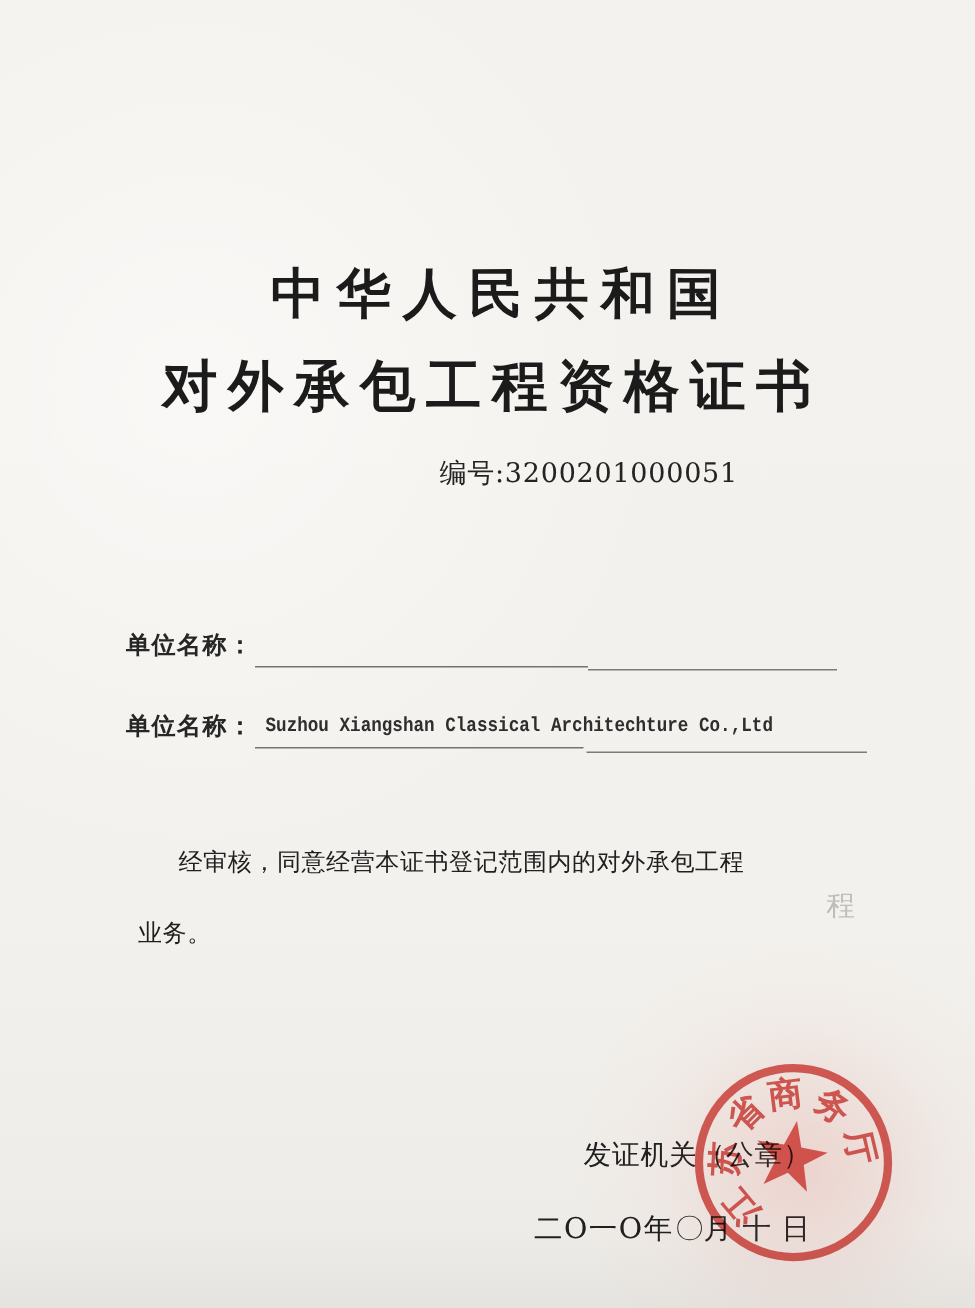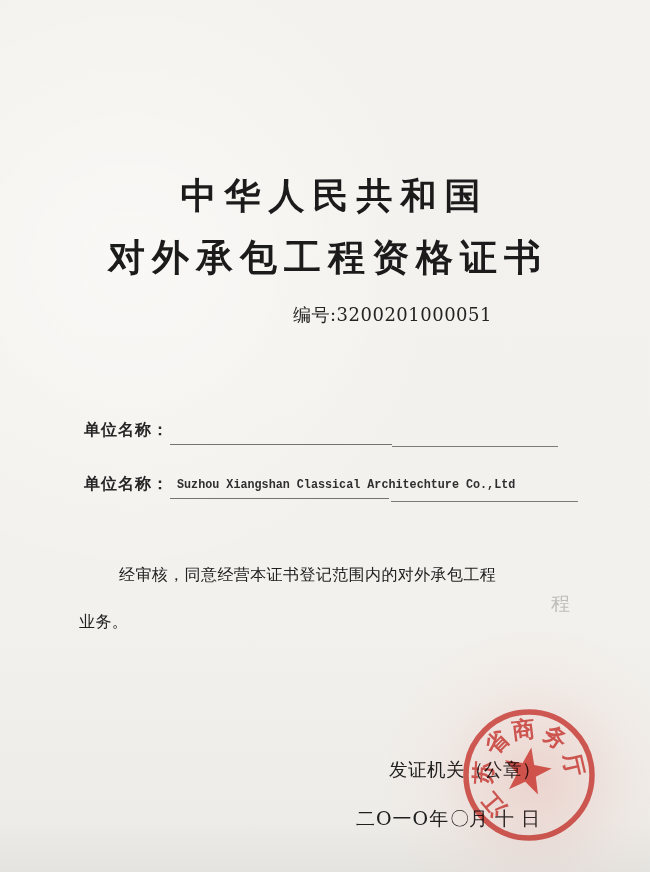--- a/index.html
+++ b/index.html
@@ -47,21 +47,21 @@
     font-weight:700;font-size:13.5px;color:#2e2e2e;white-space:nowrap;
     transform:scaleX(0.87);transform-origin:left top;
   }
   .rule{height:1px;background:#73736f;}
   .u1a{top:444px;left:170px;width:222px;}
   .u1b{top:446px;left:392px;width:166px;background:#7b7b77;}
   .u2a{top:498px;left:170px;width:219px;}
   .u2b{top:501px;left:391px;width:187px;background:#7b7b77;}
   .body-line{font-size:16px;letter-spacing:0.4px;color:#202020;white-space:nowrap;}
   .body-l1{top:565px;left:119px;}
-  .body-l2{top:612px;left:79px;}
+  .body-l2{top:612px;left:92px;}
   .issuer{top:757px;left:389px;font-size:18.5px;letter-spacing:0.5px;color:#202020;white-space:nowrap;}
   .date-part{top:806px;font-size:19px;color:#202020;white-space:nowrap;}
   .d-year{left:356px;letter-spacing:1px;}
   .d-month{left:450px;}
   .d-ten{left:495px;}
   .d-day{left:521px;}
   .ghost{
     top:591px;left:551px;font-size:19px;color:rgba(138,138,132,0.5);
     font-family:"Liberation Sans",sans-serif;
   }

